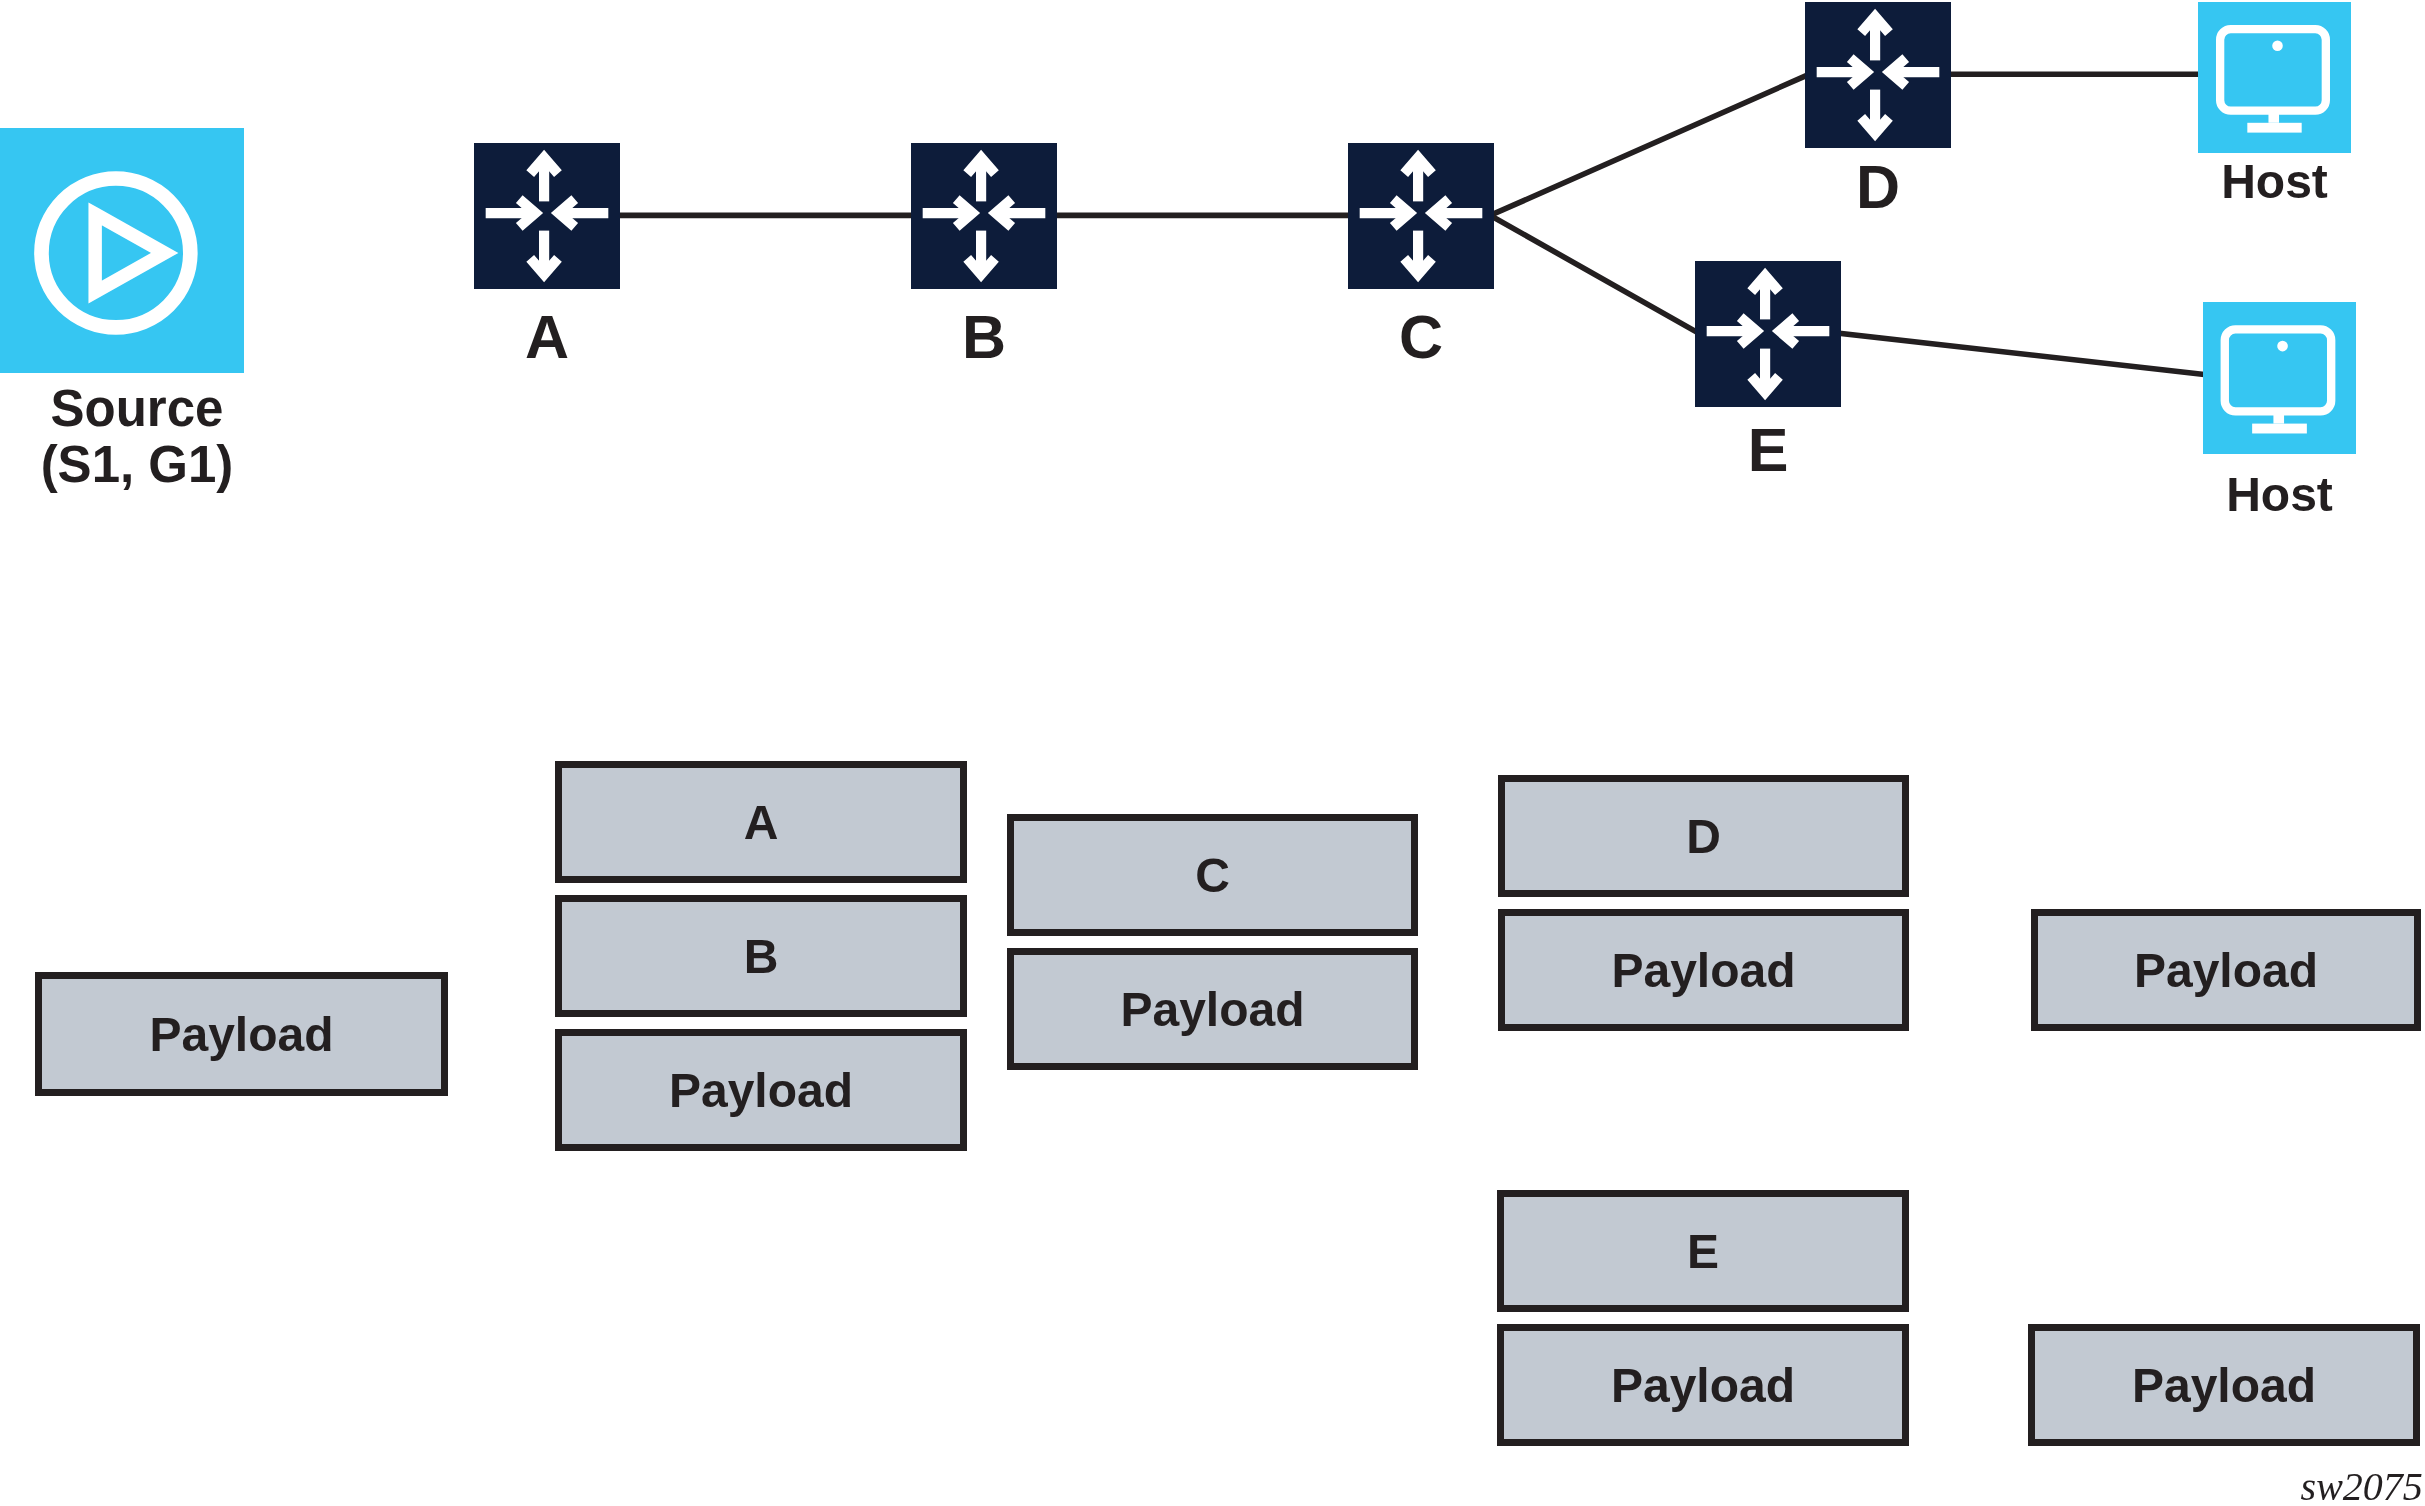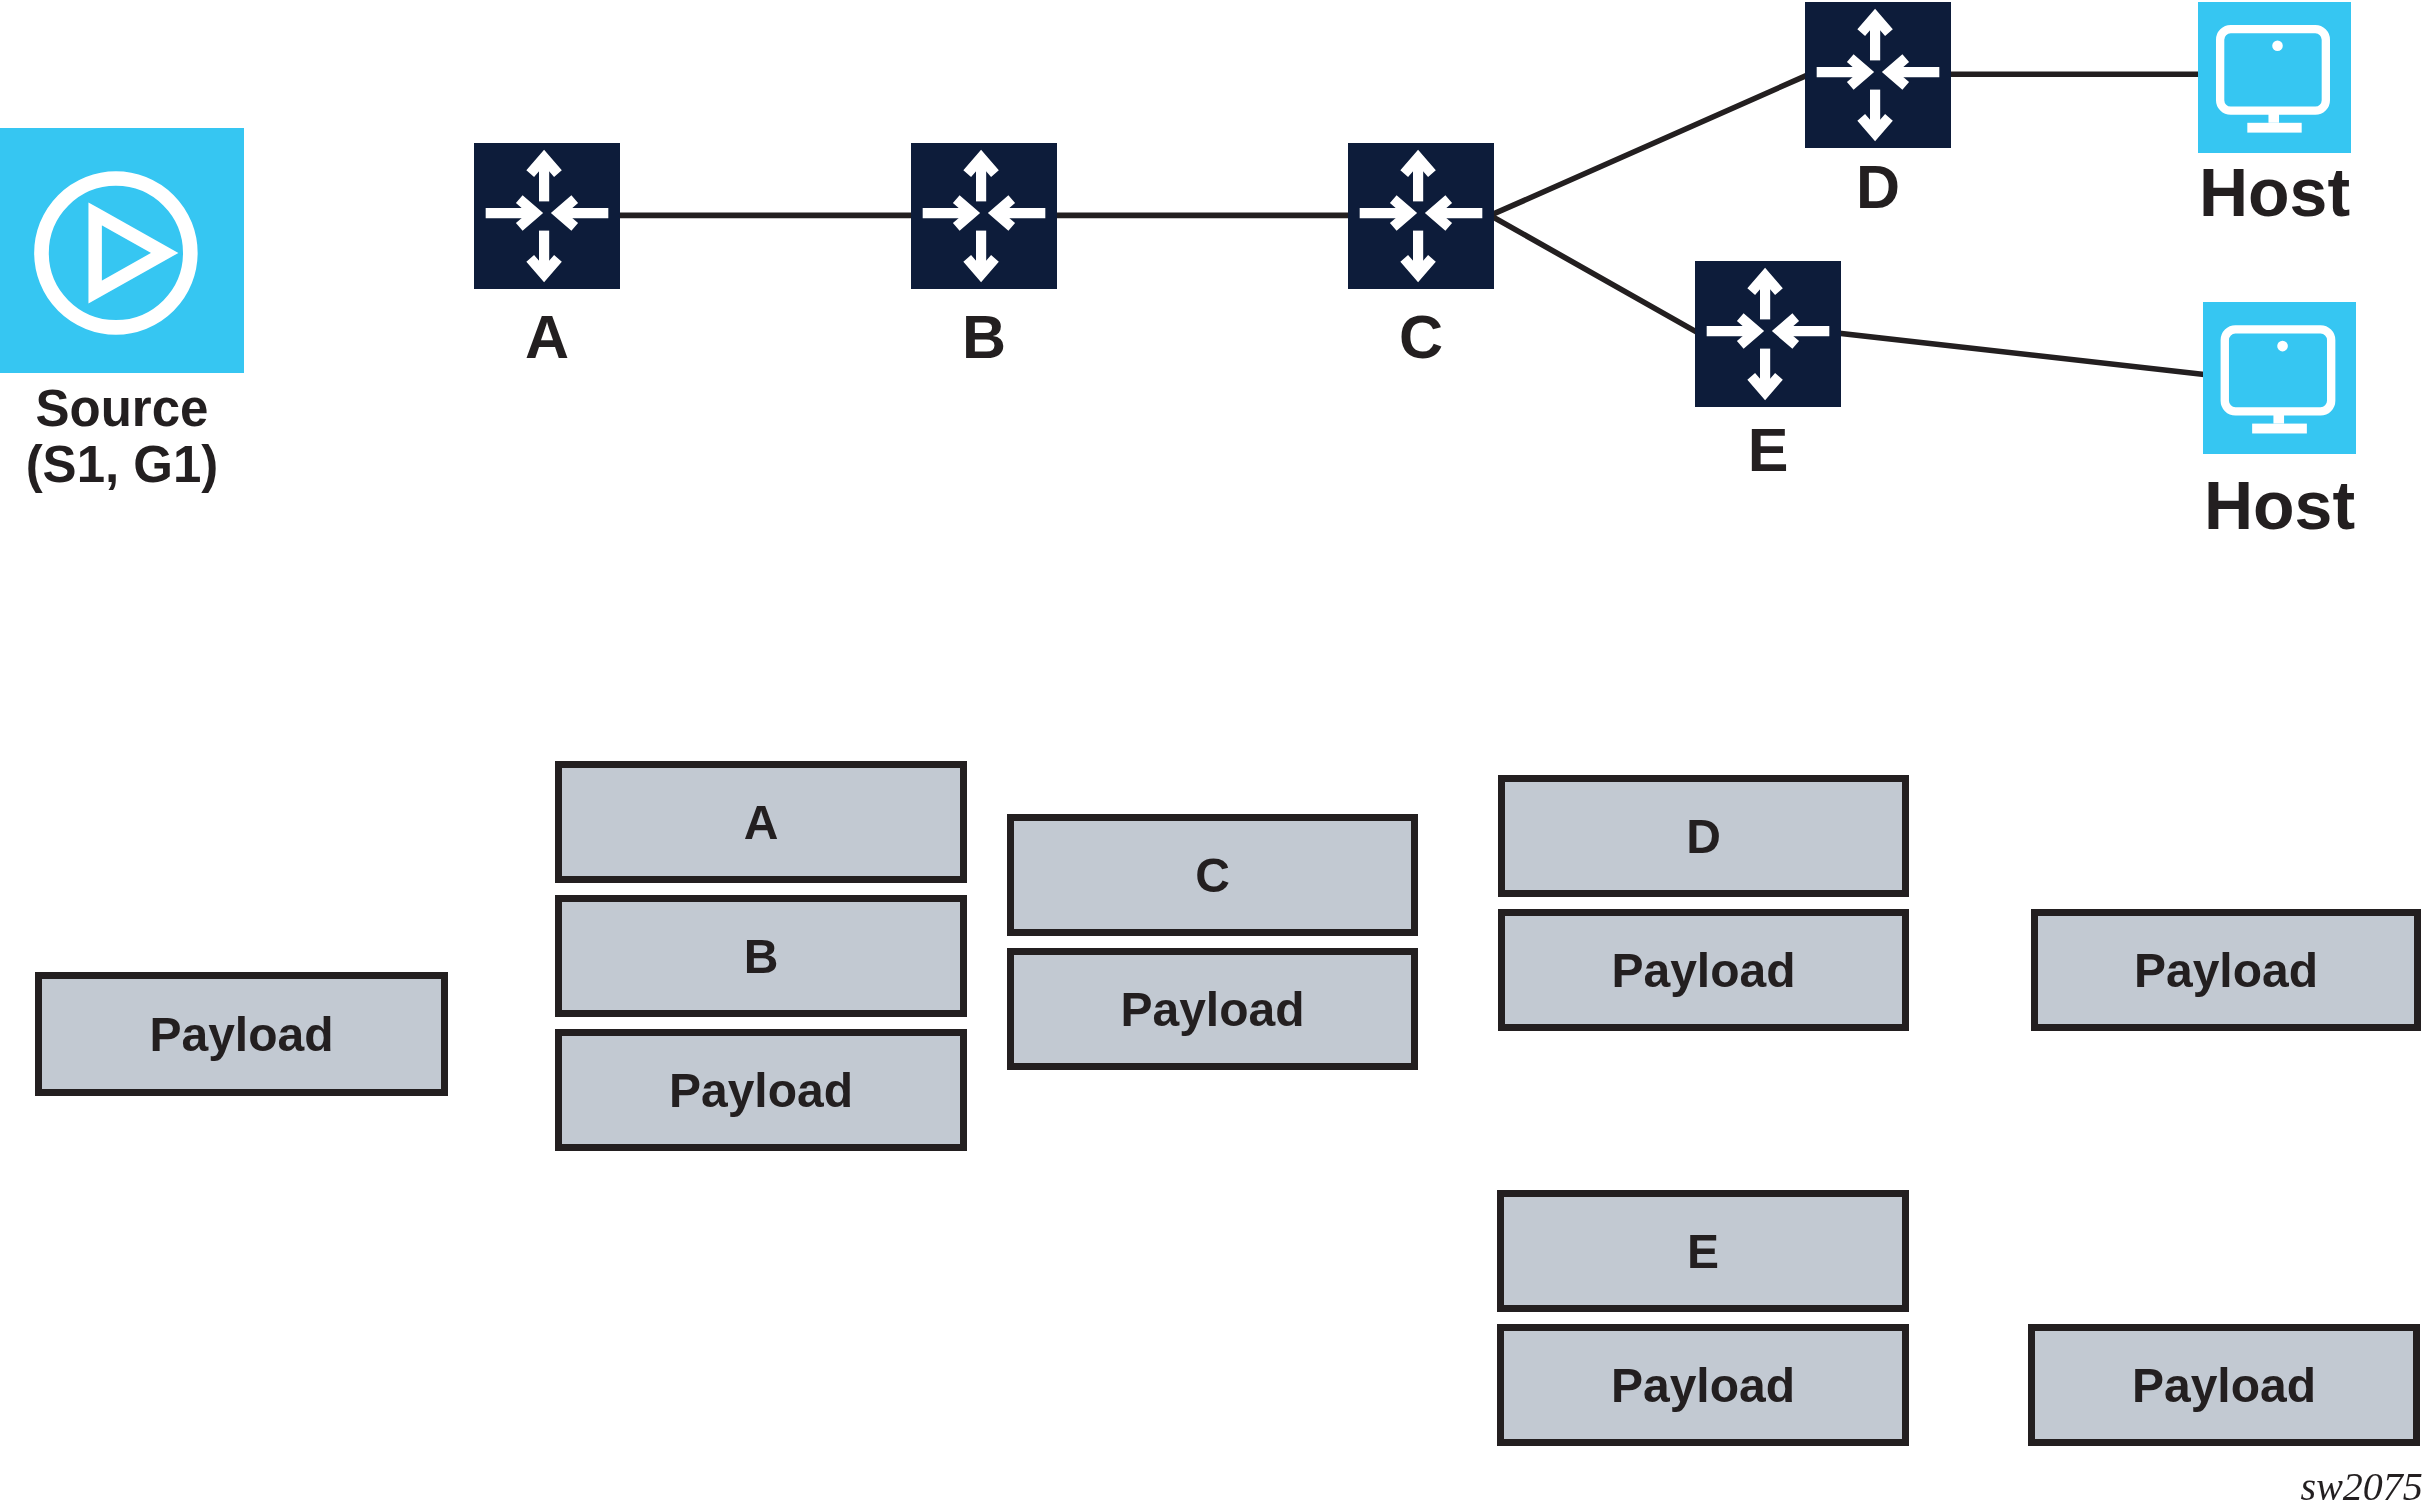--- a/index.html
+++ b/index.html
@@ -19,22 +19,22 @@
   .icon-stroke{stroke:#ffffff;fill:none;stroke-linecap:butt;stroke-linejoin:miter;}
   .node-label{
     position:absolute;
     color:#231f20;
     font-weight:bold;
     text-align:center;
     line-height:1.08;
     white-space:nowrap;
   }
   .lbl-router{font-size:61px;}
-  .lbl-host{font-size:68px;}
-  .lbl-source{font-size:51px;line-height:56px;white-space:normal;}
+  .lbl-host{font-size:48px;}
+  .lbl-source{font-size:51px;line-height:56px;white-space:normal;padding-left:15px;}
   .pktbox{
     position:absolute;
     box-sizing:border-box;
     background:#c2c9d2;
     border:7.2px solid #231f20;
     display:flex;align-items:center;justify-content:center;
     font-size:48px;font-weight:bold;color:#231f20;
   }
   .watermark{
     position:absolute;

